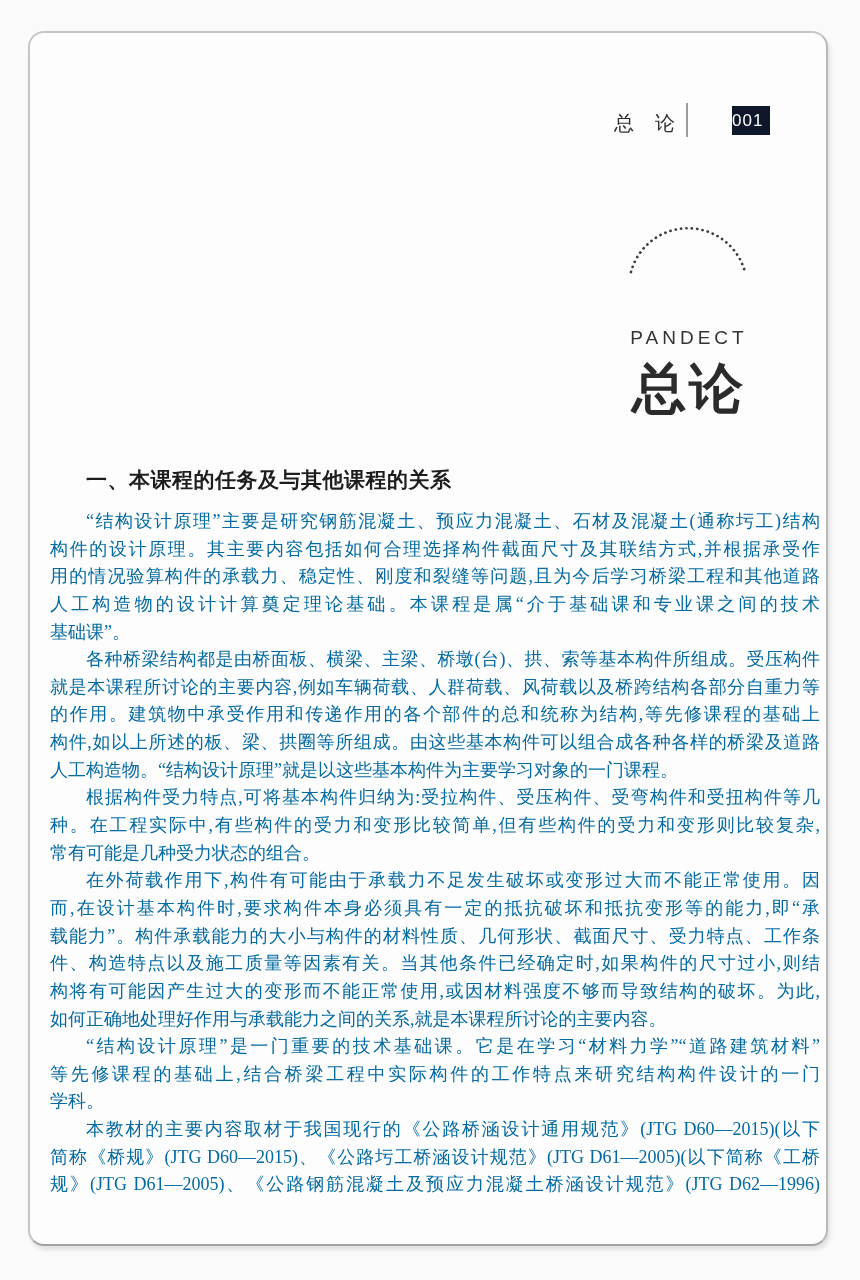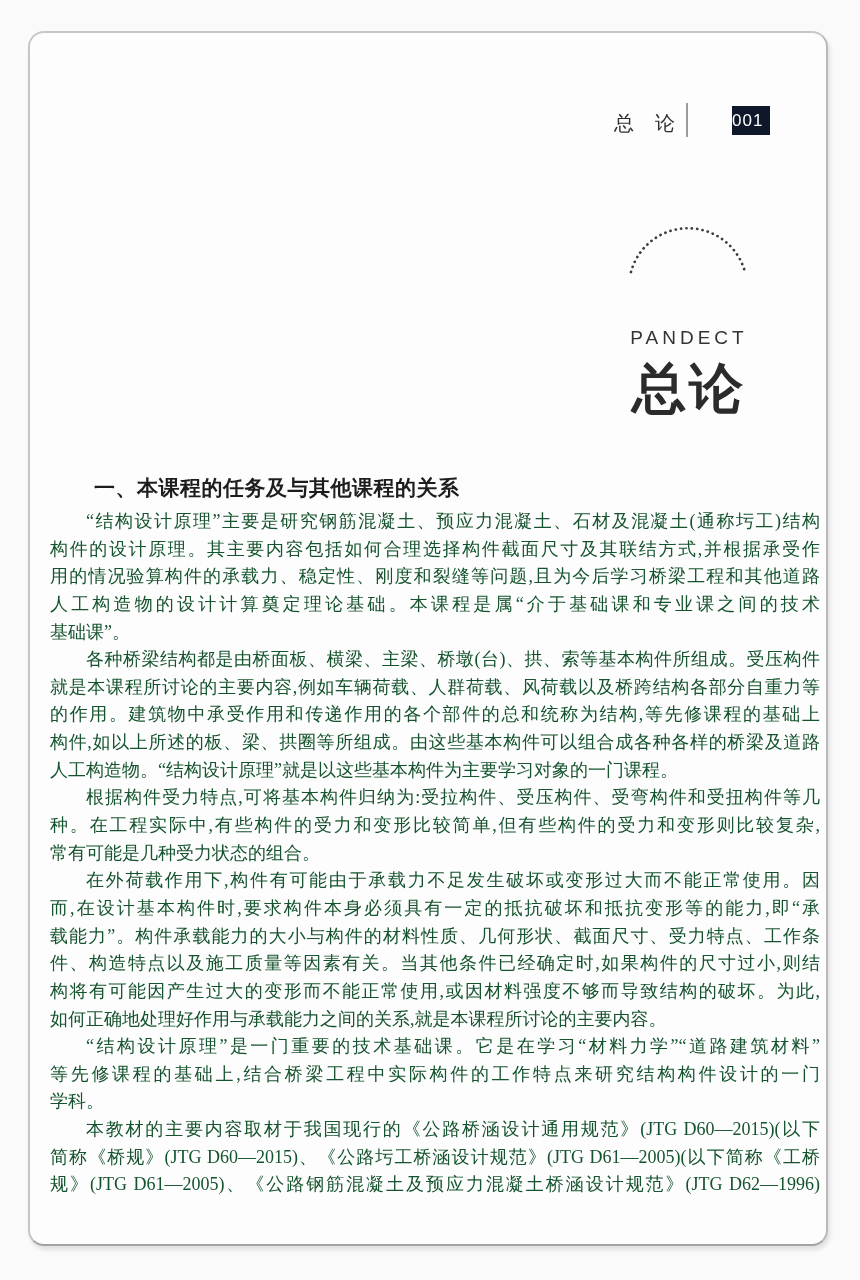--- a/index.html
+++ b/index.html
@@ -95,35 +95,35 @@
     color: #2b2b2b;
     text-align: center;
     white-space: nowrap;
     font-family: "Liberation Sans", "DejaVu Sans", sans-serif;
   }
   
   .section-heading {
     position: absolute;
     left: 56px;
     top: 433px;
-    margin: 8px;
+    margin: 0;
     font-size: 21px;
     font-weight: 700;
     color: #1d1d1d;
     letter-spacing: 0.5px;
     white-space: nowrap;
   }
   .body-text {
     position: absolute;
     left: 20px;
     top: 475px;
     width: 770px;
     font-size: 18px;
     line-height: 27.65px;
-    color: #14532d;
+    color: #0369a1;
   }
   .line {
     text-align: justify;
     text-align-last: justify;
     height: 27.65px;
     overflow: visible;
     white-space: nowrap;
   }
   .line.indent { text-indent: 2em; }
   .line.para-end {

